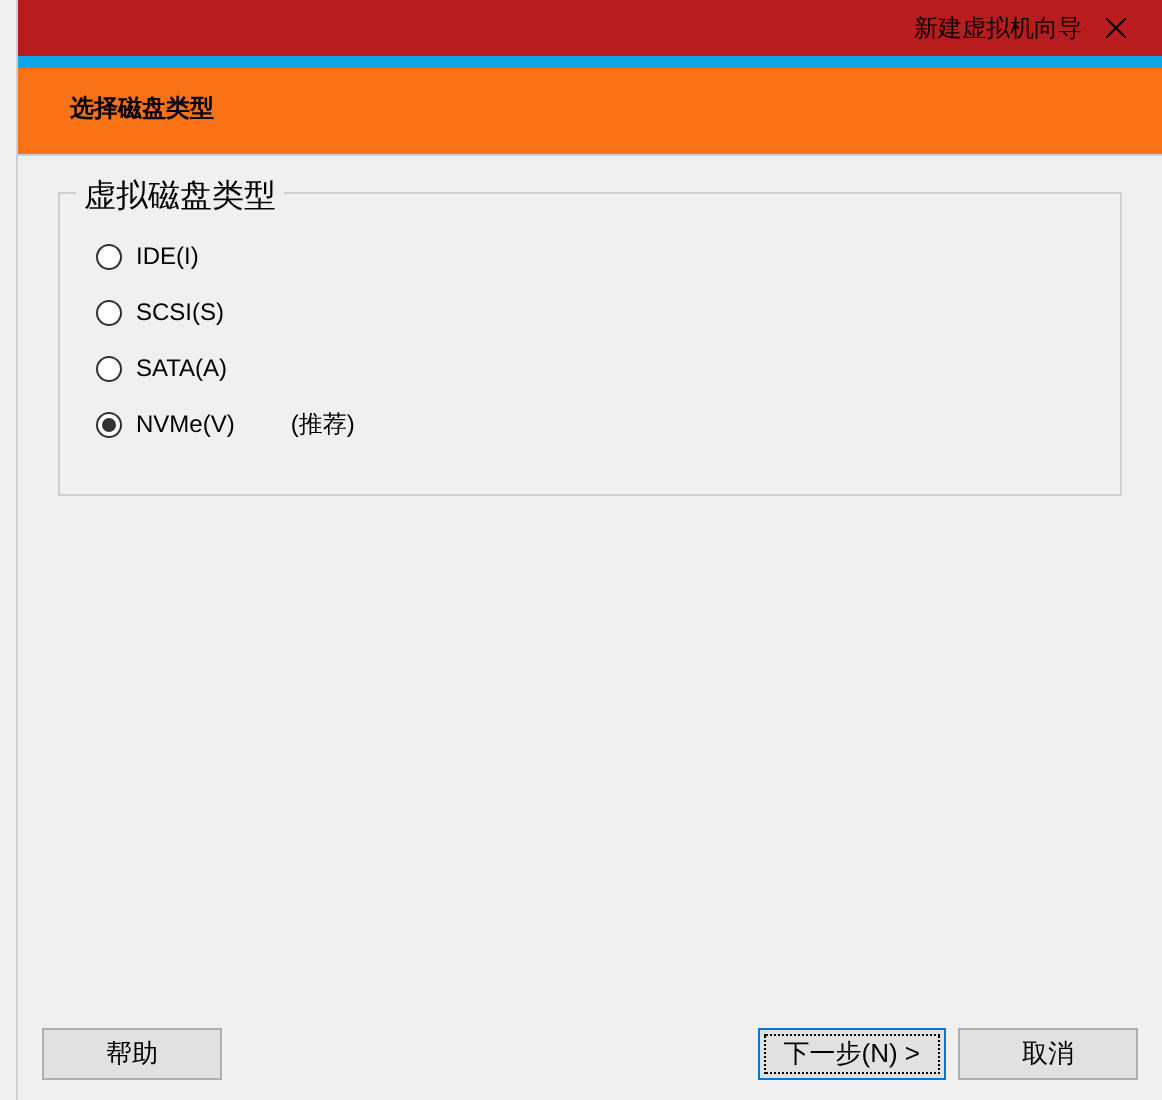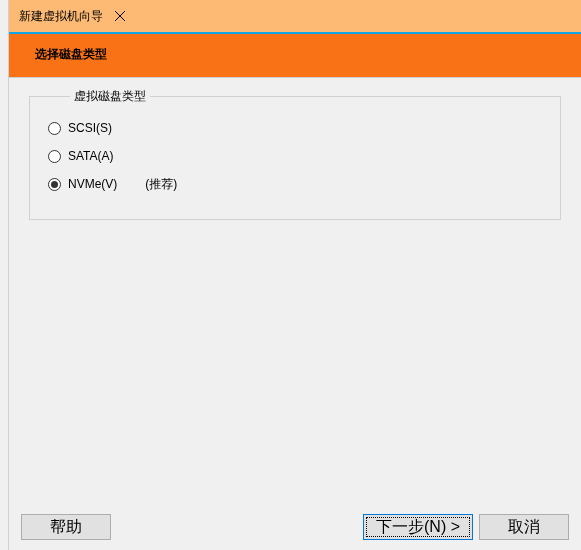--- a/index.html
+++ b/index.html
@@ -22,24 +22,24 @@
       top: 0;
       width: 573px;
       height: 550px;
       background: #f0f0f0;
       border-left: 1px solid #d0d0d0;
     }
     .titlebar {
       height: 34px;
       display: flex;
       align-items: center;
-      justify-content: flex-start;
+      justify-content: flex-end;
       padding: 0 6px 0 10px;
-      background: #fdba74;
-      border-bottom: 2px solid #0ea5e9;
+      background: #b91c1c;
+      border-bottom: 6px solid #0ea5e9;
     }
     .titlebar-title {
       font-size: 12px;
       color: #000;
     }
     .close-btn {
       width: 34px;
       height: 26px;
       display: flex;
       align-items: center;
@@ -74,23 +74,22 @@
       border: 1px solid #d0d0d0;
       padding: 14px 14px 18px 14px;
       position: relative;
     }
     .groupbox-label {
       position: absolute;
       top: -9px;
       left: 8px;
       background: #f0f0f0;
       padding: 0 4px;
-      font-size: 12px;
-      color: #000;
-      margin-left: 32px;
+      font-size: 16px;
+      color: #000;
     }
     .radio-row {
       display: flex;
       align-items: center;
       margin: 6px 0 6px 4px;
       height: 22px;
     }
     .radio {
       width: 13px;
       height: 13px;
@@ -128,21 +127,21 @@
       padding: 0 12px;
       display: flex;
       align-items: center;
     }
     .btn {
       height: 26px;
       min-width: 90px;
       padding: 0 12px;
       background: #e1e1e1;
       border: 1px solid #adadad;
-      font-size: 16px;
+      font-size: 13px;
       color: #000;
       cursor: pointer;
       display: inline-flex;
       align-items: center;
       justify-content: center;
       font-family: inherit;
     }
     .btn.default {
       outline: 1px dotted #000;
       outline-offset: -4px;
@@ -171,20 +170,24 @@
   </div>
 
   <div class="header">
     <div class="header-title">选择磁盘类型</div>
   </div>
 
   <div class="content">
     <div class="groupbox">
       <span class="groupbox-label">虚拟磁盘类型</span>
 
+      <div class="radio-row">
+        <span class="radio"></span>
+        <span class="radio-label">IDE(I)</span>
+      </div>
 
       <div class="radio-row">
         <span class="radio"></span>
         <span class="radio-label">SCSI(S)</span>
       </div>
 
       <div class="radio-row">
         <span class="radio"></span>
         <span class="radio-label">SATA(A)</span>
       </div>

